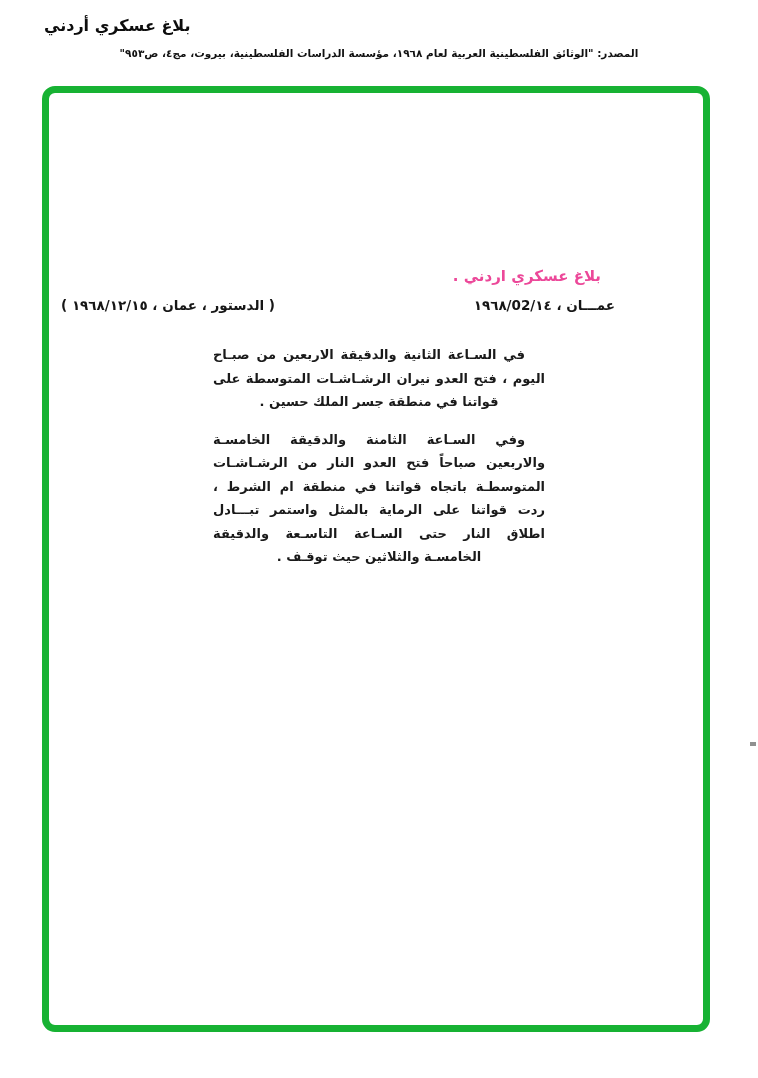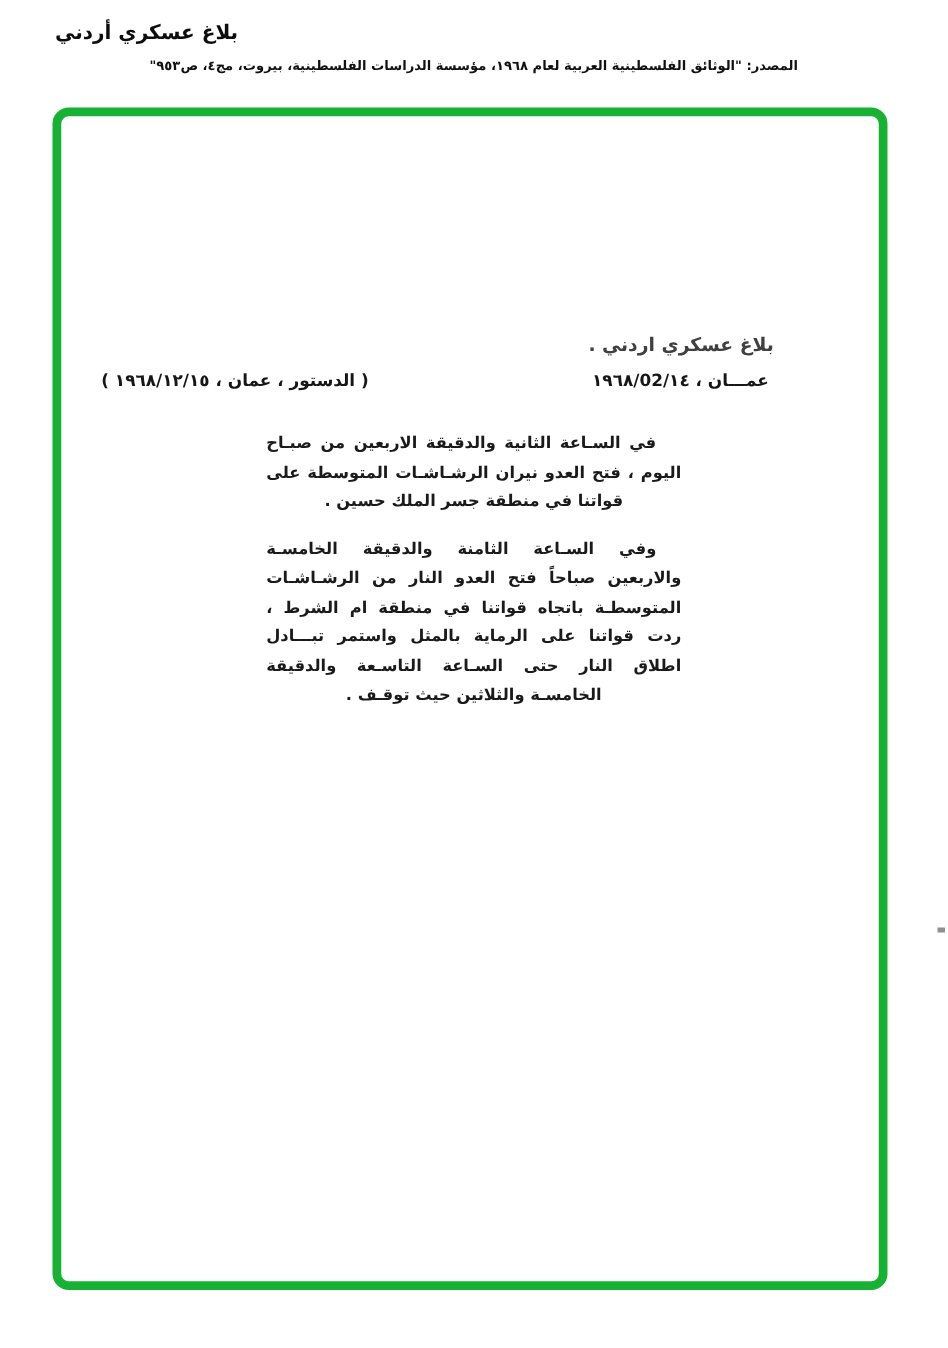--- a/index.html
+++ b/index.html
@@ -30,32 +30,32 @@
     position:absolute;
     left:42px; top:86px;
     width:668px; height:946px;
     box-sizing:border-box;
     border:7px solid #17b233;
     border-radius:13px;
     background:#ffffff;
   }
   
   .doc-title {
-    position:absolute; top:174px; right:84px;
-    font-size:15px; font-weight:bold; color:#404040;
+    position:absolute; top:174px; right:102px;
+    font-size:15px; font-weight:bold; color:#ec4899;
     letter-spacing:0.3px;
     white-space:nowrap;
   }
   .dateline {
     position:absolute; top:204px; right:88px;
     font-size:13.5px; font-weight:bold; color:#161616;
     white-space:nowrap;
   }
   .pub-ref {
-    position:absolute; top:204px; left:32px;
+    position:absolute; top:204px; left:12px;
     font-size:13.5px; font-weight:bold; color:#161616;
     white-space:nowrap;
     direction:rtl;
   }
   .doc-body {
     position:absolute; top:250px; right:158px;
     width:332px;
     direction:rtl;
   }
   .doc-body p {

